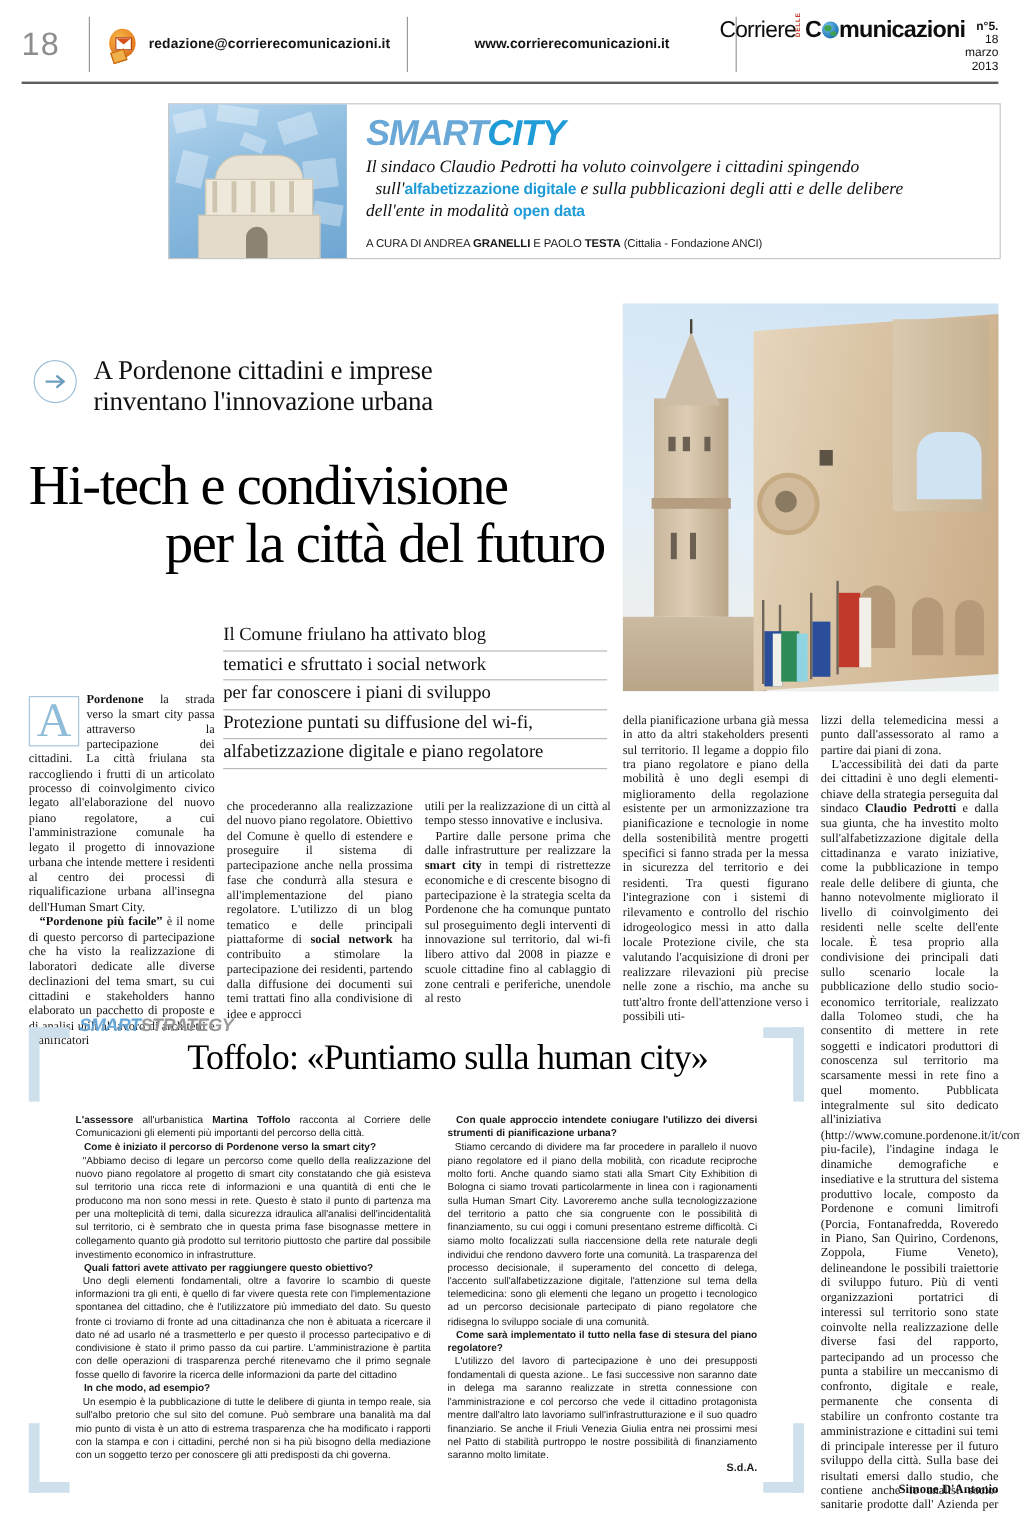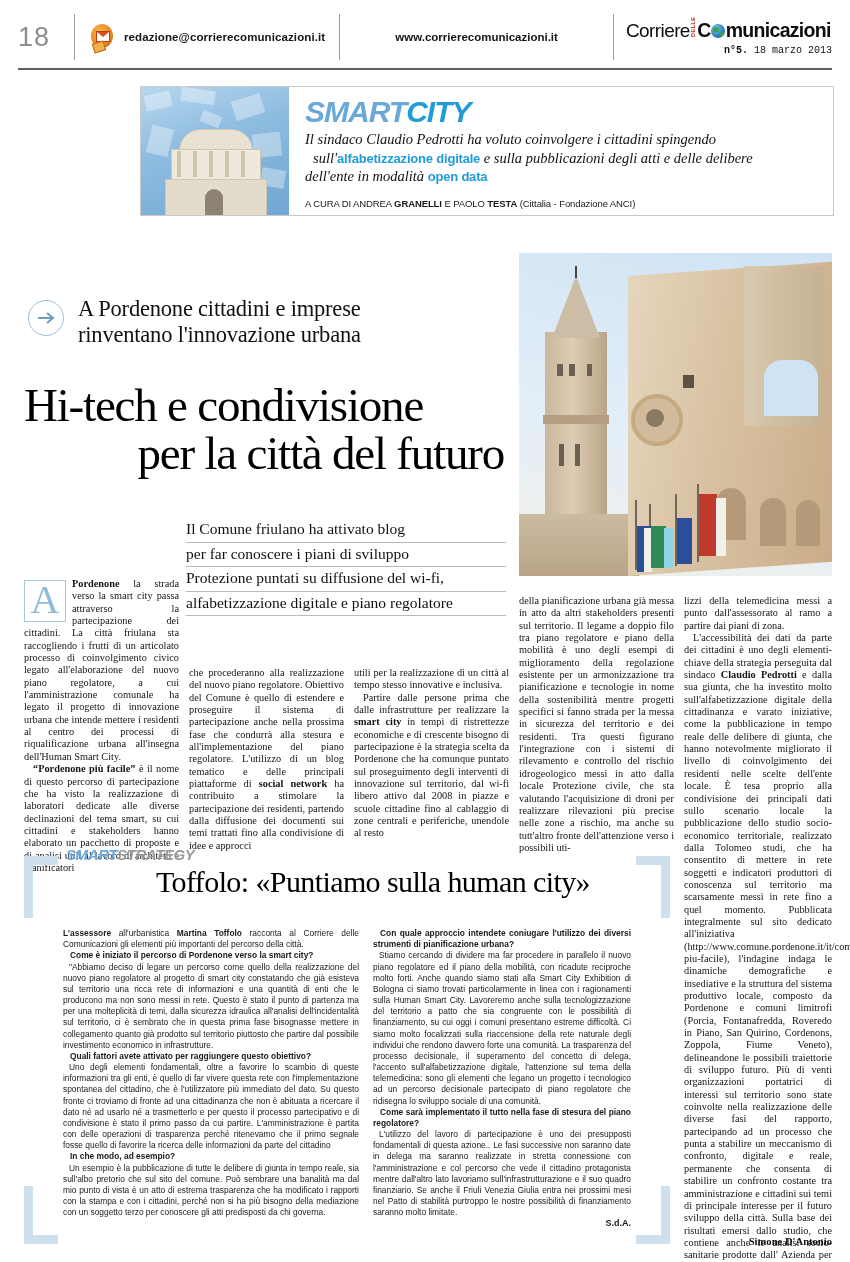--- a/index.html
+++ b/index.html
@@ -22,32 +22,32 @@
      background:radial-gradient(circle at 38% 32%, #f6b64a 0%, #ec8f2a 45%, #cf5f12 100%);}
   .mail-icon .env{position:absolute;left:7px;top:7px;width:12px;height:9px;background:#fff;border:1px solid #b5410d;}
   .mail-icon .env:after{content:"";position:absolute;left:0;top:0;width:0;height:0;
      border-left:6px solid transparent;border-right:6px solid transparent;border-top:5px solid #d6521a;}
   .mail-icon .tail{position:absolute;left:4px;top:18px;width:10px;height:8px;background:#f0b04a;
      transform:rotate(-18deg);border:1px solid #c4640f;}
   .mail-text{font-family:"Liberation Sans",sans-serif;font-size:11.5px;font-weight:bold;color:#141414;letter-spacing:.1px;}
   .vrule{width:1px;background:#9a9a9a;align-self:stretch;margin:0 0;}
   .site-cell{flex:1;display:flex;align-items:center;justify-content:center;}
   .site-text{font-family:"Liberation Sans",sans-serif;font-size:11.5px;font-weight:bold;color:#141414;}
-  .brand-cell{width:206px;padding-left:12px;display:flex;flex-direction:column;justify-content:flex-end;}
+  .brand-cell{width:206px;padding-left:12px;display:flex;flex-direction:row;justify-content:flex-end;}
   .brand-line{display:flex;align-items:baseline;white-space:nowrap;}
   .brand-corriere{font-family:"Liberation Sans",sans-serif;font-size:19px;font-weight:400;color:#0d0d0d;letter-spacing:-0.6px;}
   .brand-delle{font-family:"Liberation Sans",sans-serif;font-size:5.5px;font-weight:bold;color:#c0392b;
      writing-mode:vertical-rl;transform:rotate(180deg);line-height:1;letter-spacing:.5px;margin:0 1px;height:15px;}
   .brand-com{font-family:"Liberation Sans",sans-serif;font-size:19.5px;font-weight:bold;color:#0d0d0d;letter-spacing:-0.7px;}
   .globe{display:inline-block;width:14px;height:14px;border-radius:50%;
      background:radial-gradient(circle at 34% 30%, #7ec3e8 0%, #2f86c4 55%, #1b5e96 100%);
      position:relative;top:1px;margin:0 .5px;}
   .globe:before{content:"";position:absolute;left:2px;top:3px;width:6px;height:5px;background:#3fa34d;border-radius:40% 60% 50% 50%;}
   .globe:after{content:"";position:absolute;right:1.5px;bottom:2px;width:5px;height:4px;background:#3fa34d;border-radius:50%;}
-  .issue{font-family:Liberation Mono, monospace;font-size:10px;color:#111;text-align:right;margin-top:3px;}
+  .issue{font-family:Liberation Sans, sans-serif;font-size:10px;color:#111;text-align:right;margin-top:3px;}
   .issue b{font-weight:bold;}
   .rule-h{position:absolute;left:18px;width:814px;height:1px;background:#6e6e6e;}
 
   
   .banner{position:absolute;left:140px;top:86px;width:692px;height:128px;border:1px solid #c9c9c9;background:#fff;display:flex;}
   .banner-photo{width:148px;height:100%;position:relative;overflow:hidden;background:#9dc6e6;}
   .bp-sky{position:absolute;inset:0;background:
      linear-gradient(160deg,#b7d7ef 0%,#8fbde0 40%,#6fa6d2 100%);}
   .bp-frag{position:absolute;background:rgba(255,255,255,.35);}
   .bp-temple{position:absolute;left:24px;bottom:0;width:100px;height:86px;}
@@ -222,20 +222,21 @@
     </span>
   </div>
 
   <div class="headline">
     <span>Hi-tech e condivisione</span>
     <span class="l2">per la città del futuro</span>
   </div>
 
   <div class="deck">
     <span>Il Comune friulano ha attivato blog</span>
+    <span>tematici e sfruttato i social network</span>
     <span>per far conoscere i piani di sviluppo</span>
     <span>Protezione puntati su diffusione del wi-fi,</span>
     <span>alfabetizzazione digitale e piano regolatore</span>
   </div>
 
   <div class="hero-photo">
     <div class="hp-sky"></div>
     <div class="hp-base"></div>
     <div class="hp-tower"></div>
     <div class="hp-spire"></div>

